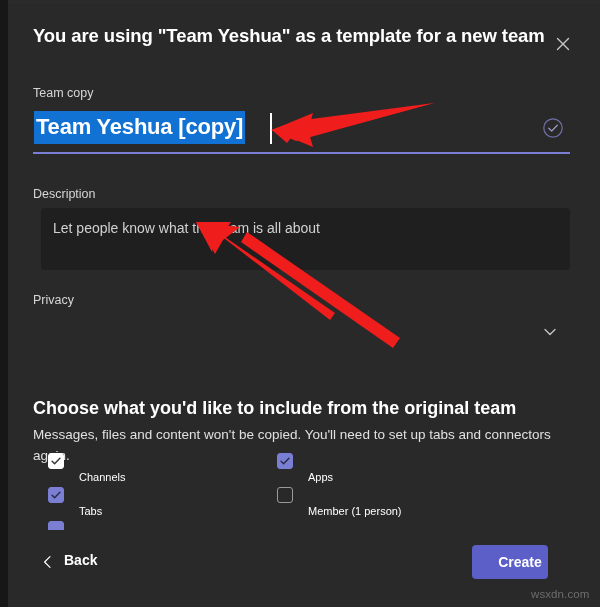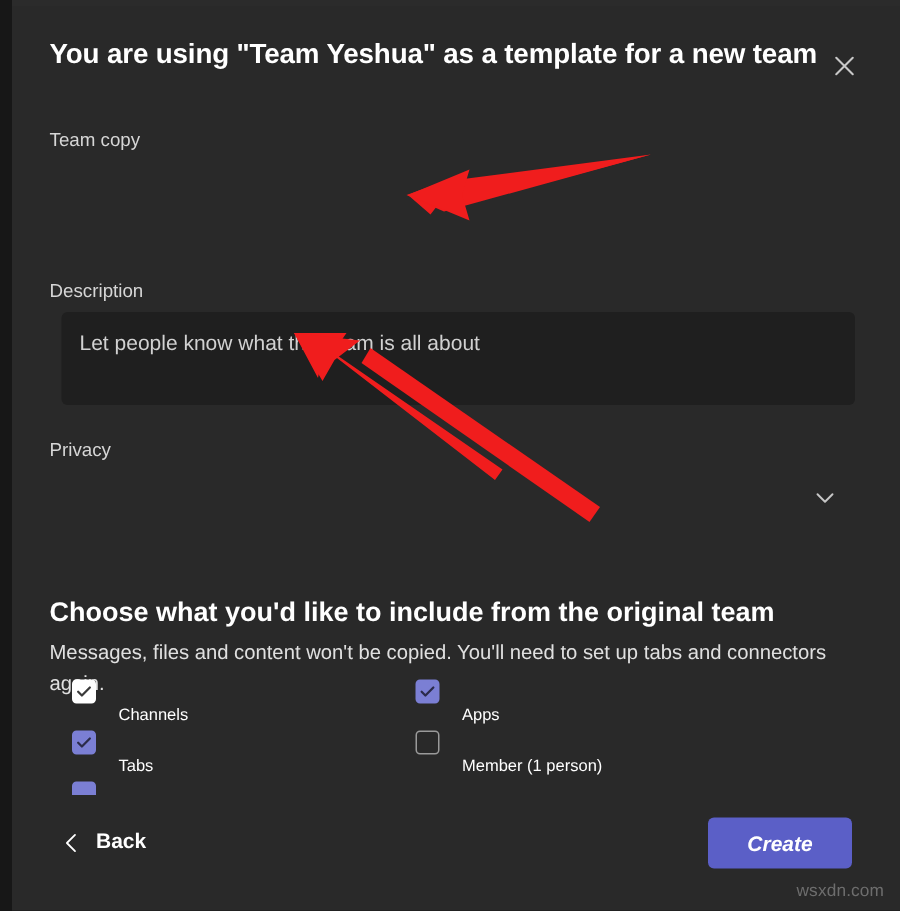--- a/index.html
+++ b/index.html
@@ -276,26 +276,25 @@
     left: 24px;
     top: 4px;
     font-size: 14px;
     font-weight: bold;
     color: #ffffff;
   }
   #create-button {
     position: absolute;
     left: 464px;
     top: 15px;
-    width: 96px;
+    width: 76px;
     height: 34px;
     background: #5b5fc7;
     border-radius: 4px;
     cursor: pointer;
-    font-style: italic;
   }
   #create-label {
     position: absolute;
     left: 0;
     top: 0;
     width: 96px;
     height: 34px;
     line-height: 34px;
     text-align: center;
     font-size: 14px;
@@ -332,20 +331,33 @@
     <div id="close-button">
       <svg width="30" height="30" viewBox="0 0 30 30">
         <path d="M9.5 9.5 L20.5 20.5 M20.5 9.5 L9.5 20.5" stroke="#c8c8c8" stroke-width="1.4" stroke-linecap="round" fill="none"></path>
       </svg>
     </div>
   </div>
 
   <div id="dialog-body">
 
     <div class="field-label" id="team-name-label">Team copy</div>
+    <div id="team-name-field">
+      <div id="team-name-input-wrap">
+        <span id="team-name-value">Team Yeshua [copy]</span>
+        <span id="team-name-caret"></span>
+      </div>
+      <div id="team-name-underline"></div>
+      <div id="team-name-valid-icon">
+        <svg width="24" height="24" viewBox="0 0 24 24">
+          <circle cx="12" cy="12" r="9.2" stroke="#6f6fa8" stroke-width="1.2" fill="none"></circle>
+          <path d="M7.8 12.2 L10.7 15 L16.3 9.3" stroke="#9a9ac4" stroke-width="1.3" fill="none" stroke-linecap="round" stroke-linejoin="round"></path>
+        </svg>
+      </div>
+    </div>
 
     <div class="field-label" id="description-label">Description</div>
     <div id="description-box">
       <div id="description-placeholder">Let people know what this team is all about</div>
     </div>
 
     <div class="field-label" id="privacy-label">Privacy</div>
     <div id="privacy-select">
       <div id="privacy-chevron">
         <svg width="16" height="16" viewBox="0 0 16 16">

